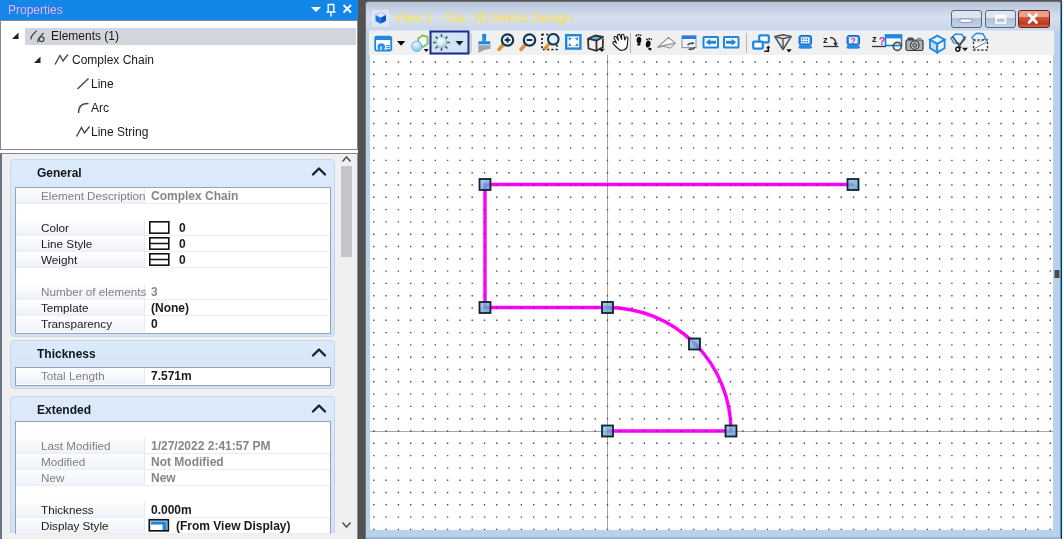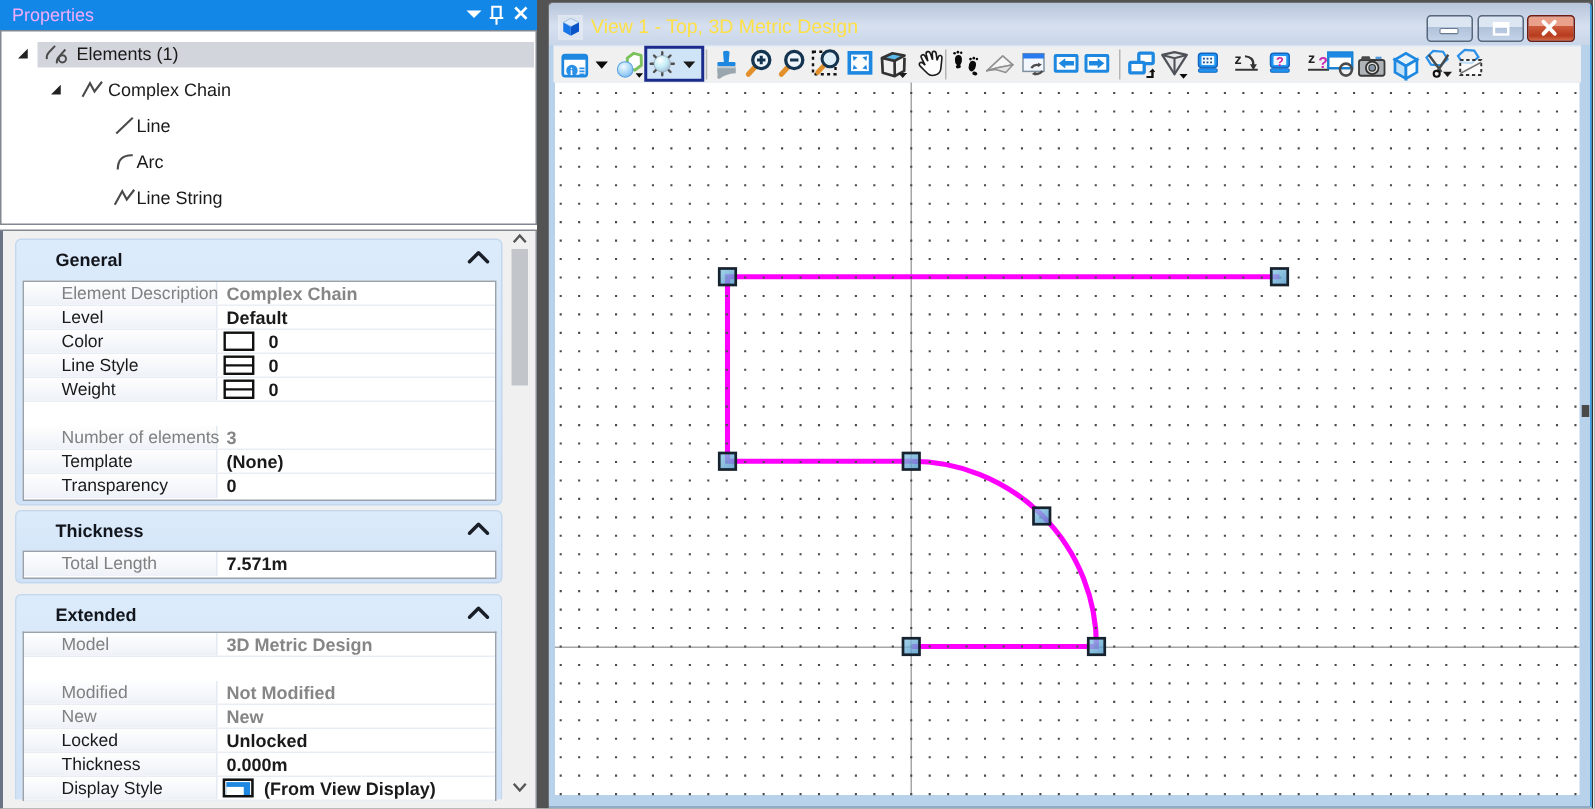--- a/index.html
+++ b/index.html
@@ -30,25 +30,20 @@
 <div class="abs" style="left:91px;top:124px;height:17px;line-height:17px">Line String</div>
 
 <div class="sect" style="top:159px;height:178px">
   <div class="shead">General</div>
   <div class="stable" style="top:27px;height:147px">
     <div class="row" style="top:0">
         <span class="lblbg"></span>
         <span class="lbl">Element Description</span>
         <span class="val gry">Complex Chain</span>
       </div>
-    <div class="row" style="top:16px">
-        <span class="lblbg"></span>
-        <span class="lbl blk">Level</span>
-        <span class="val blk">Default</span>
-      </div>
     <div class="row" style="top:32px">
         <span class="lblbg"></span>
         <span class="lbl blk">Color</span>
         <span class="val blk" style="left:163px">0</span>
       </div>
     <div class="row" style="top:48px">
         <span class="lblbg"></span>
         <span class="lbl blk">Line Style</span>
         <span class="val blk" style="left:163px">0</span>
       </div>
@@ -82,39 +77,34 @@
         <span class="lblbg"></span>
         <span class="lbl">Total Length</span>
         <span class="val blk">7.571m</span>
       </div>
   </div>
 </div>
 
 <div class="sect" style="top:396px;height:137px;border-radius:4px 4px 0 0;border-bottom:none">
   <div class="shead">Extended</div>
   <div class="stable" style="top:24px;height:113px;border-bottom:none">
-    <div class="row" style="top:0">
-        <span class="lblbg"></span>
-        <span class="lbl">Model</span>
-        <span class="val gry">3D Metric Design</span>
+    <div class="row" style="top:16px">
+        <span class="lblbg"></span>
+        <span class="lbl">Last Modified</span>
+        <span class="val gry">1/27/2022 2:41:57 PM</span>
       </div>
     <div class="row" style="top:32px">
         <span class="lblbg"></span>
         <span class="lbl">Modified</span>
         <span class="val gry">Not Modified</span>
       </div>
     <div class="row" style="top:48px">
         <span class="lblbg"></span>
         <span class="lbl">New</span>
         <span class="val gry">New</span>
-      </div>
-    <div class="row" style="top:64px">
-        <span class="lblbg"></span>
-        <span class="lbl blk">Locked</span>
-        <span class="val blk">Unlocked</span>
       </div>
     <div class="row" style="top:80px">
         <span class="lblbg"></span>
         <span class="lbl blk">Thickness</span>
         <span class="val blk">0.000m</span>
       </div>
     <div class="row" style="top:96px">
         <span class="lblbg"></span>
         <span class="lbl blk">Display Style</span>
         <span class="val blk" style="left:160px">(From View Display)</span>

